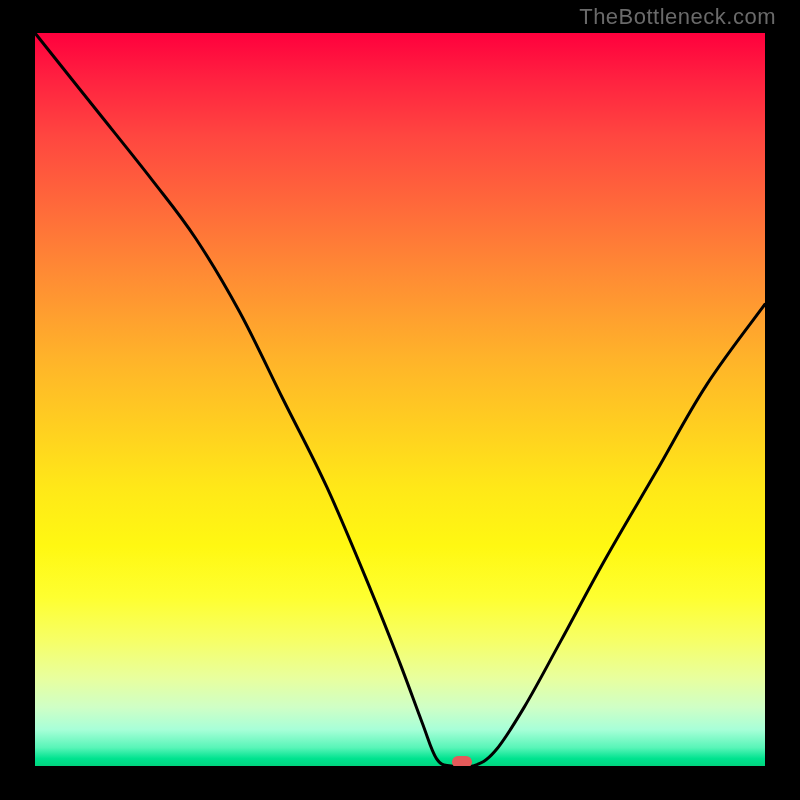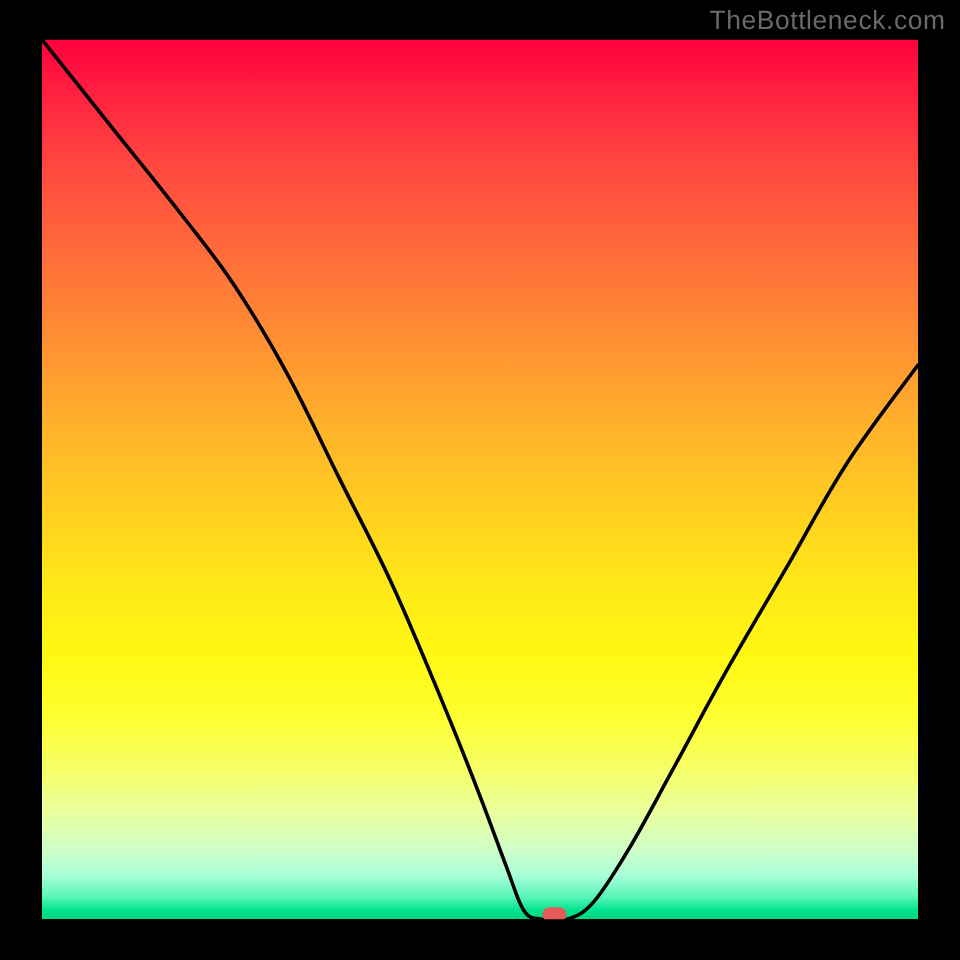--- a/index.html
+++ b/index.html
@@ -13,21 +13,21 @@
   }
   .frame {
     position: relative;
     width: 800px;
     height: 800px;
     background: #000;
   }
   .watermark {
     position: absolute;
     top: 4px;
-    right: 12px;
+    right: 24px;
     color: #6a6a6a;
     font-size: 22px;
     font-weight: 500;
     letter-spacing: 0.5px;
     z-index: 30;
     pointer-events: none;
   }
   .plot-area {
     position: absolute;
     left: 35px;

